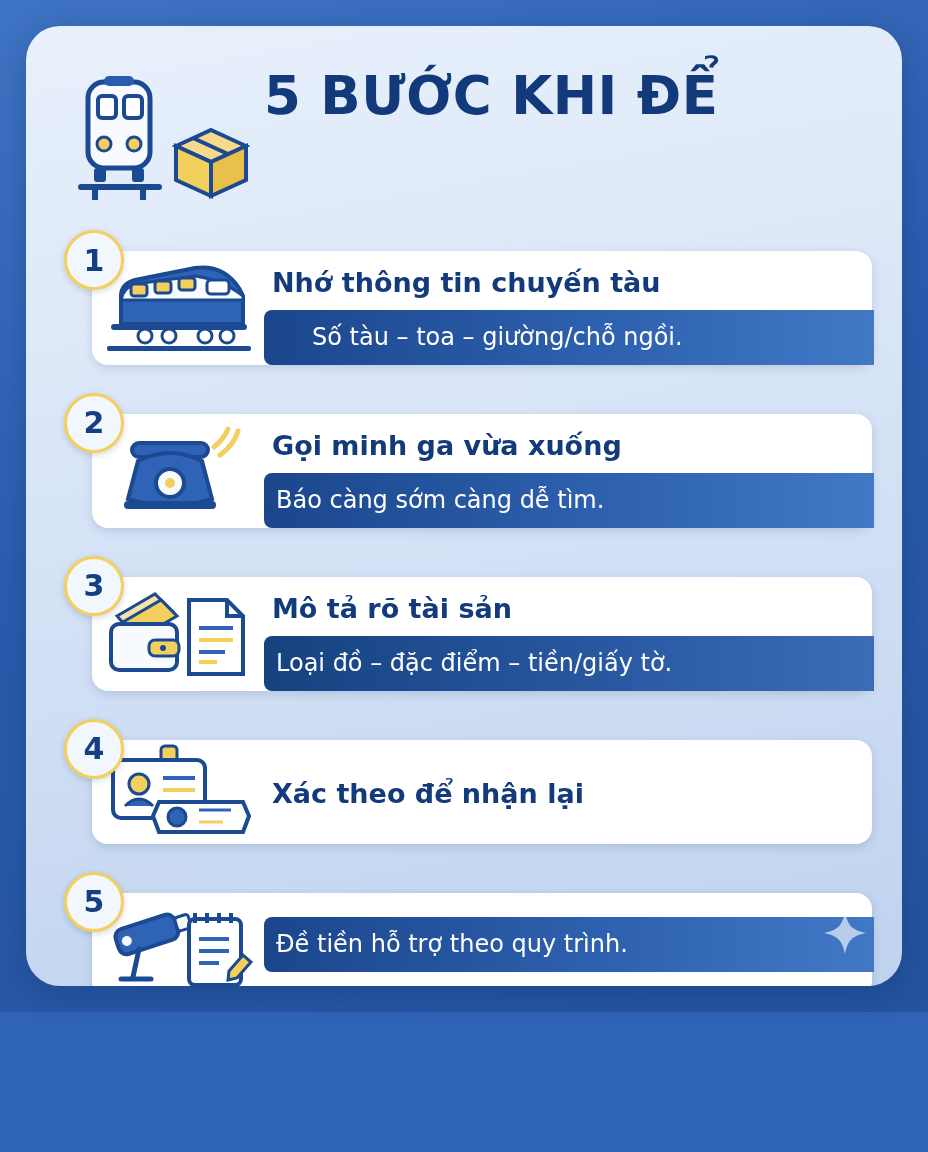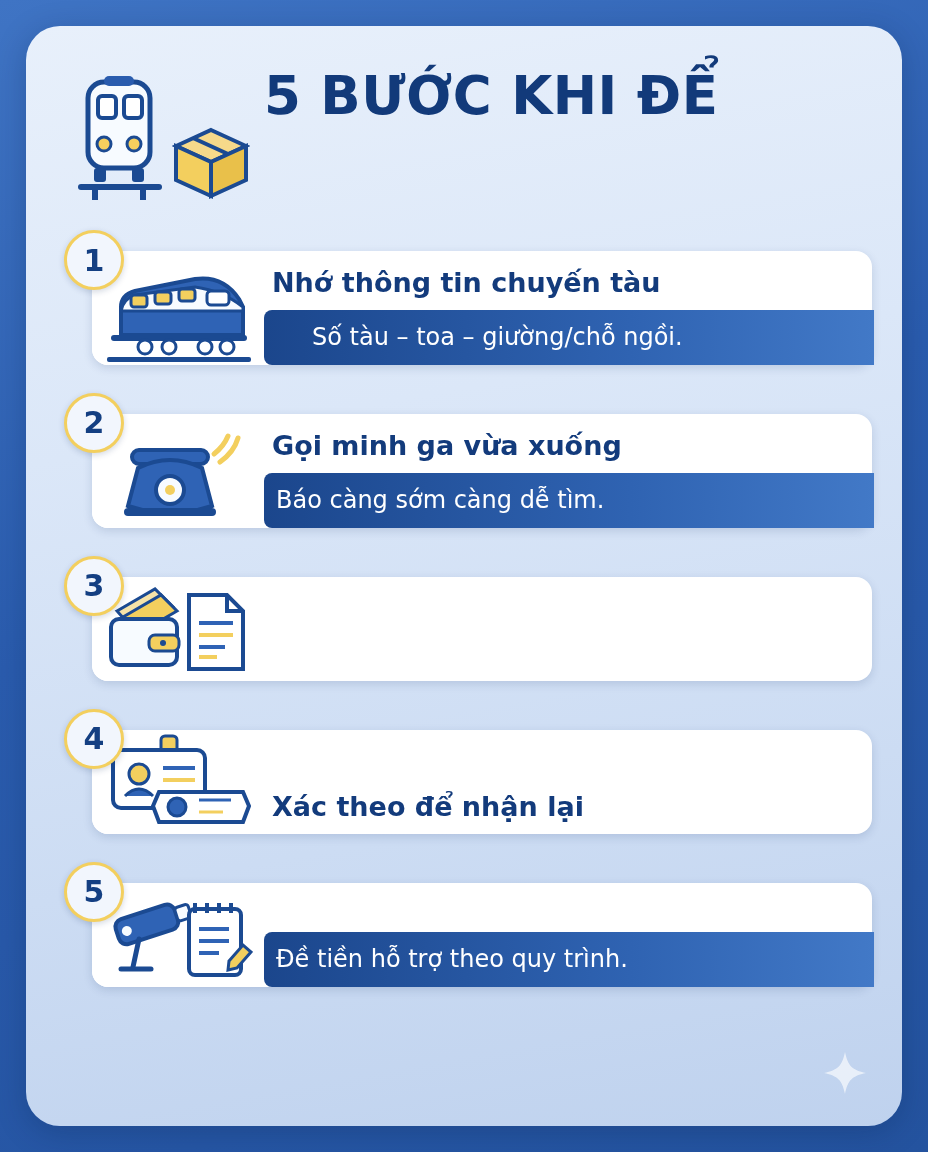--- a/index.html
+++ b/index.html
@@ -10,21 +10,21 @@
     width: 928px;
     height: 1152px;
     font-family: "Liberation Sans", sans-serif;
     background: #2f63b5;
     overflow: hidden;
   }
 
   .poster {
     position: relative;
     width: 928px;
-    height: 1152px;
+    height: 1012px;
     background: linear-gradient(160deg, #3f74c4 0%, #2a5cae 45%, #24539f 100%);
     box-sizing: border-box;
     padding: 26px 26px 26px 26px;
   }
 
   .card {
     position: relative;
     width: 100%;
     height: 100%;
     border-radius: 34px;
@@ -105,21 +105,21 @@
     display: flex;
     align-items: center;
     justify-content: center;
     z-index: 4;
     box-shadow: 0 2px 6px rgba(10, 40, 90, 0.18);
     font-family: "DejaVu Sans", sans-serif;
   }
   .step-body {
     margin-left: 28px;
     display: flex;
-    align-items: flex-end;
+    align-items: center;
     flex: 1 1 auto;
     background: #ffffff;
     border-radius: 16px;
     box-shadow: 0 3px 10px rgba(20, 50, 100, 0.15);
     overflow: visible;
     margin-top: 27px;
   }
   .icon-cell {
     flex: 0 0 172px;
     display: flex;
@@ -266,20 +266,24 @@
                 <circle cx="60" cy="66" r="3" fill="#1b4a92"></circle>
                 <path d="M86 18 L124 18 L140 34 L140 92 L86 92 Z" fill="#ffffff" stroke="#1b4a92" stroke-width="4"></path>
                 <path d="M124 18 L124 34 L140 34" fill="none" stroke="#1b4a92" stroke-width="4"></path>
                 <line x1="96" y1="46" x2="130" y2="46" stroke="#2f63b5" stroke-width="4"></line>
                 <line x1="96" y1="58" x2="130" y2="58" stroke="#f3cf5e" stroke-width="4"></line>
                 <line x1="96" y1="70" x2="122" y2="70" stroke="#2f63b5" stroke-width="4"></line>
                 <line x1="96" y1="80" x2="114" y2="80" stroke="#f3cf5e" stroke-width="4"></line>
               </svg>
             </span>
           </div>
+          <div class="text-cell">
+            <div class="step-title">Mô tả rõ tài sản</div>
+            <div class="step-sub sub-3">Loại đồ – đặc điểm – tiền/giấy tờ.</div>
+          </div>
         </div>
       </div>
 
       <div class="step">
         <div class="badge">4</div>
         <div class="step-body">
           <div class="icon-cell">
             <span>
               <svg width="150" height="104" viewBox="0 0 150 104">
                 <rect x="58" y="6" width="16" height="16" rx="4" fill="#f3cf5e" stroke="#1b4a92" stroke-width="3"></rect>

